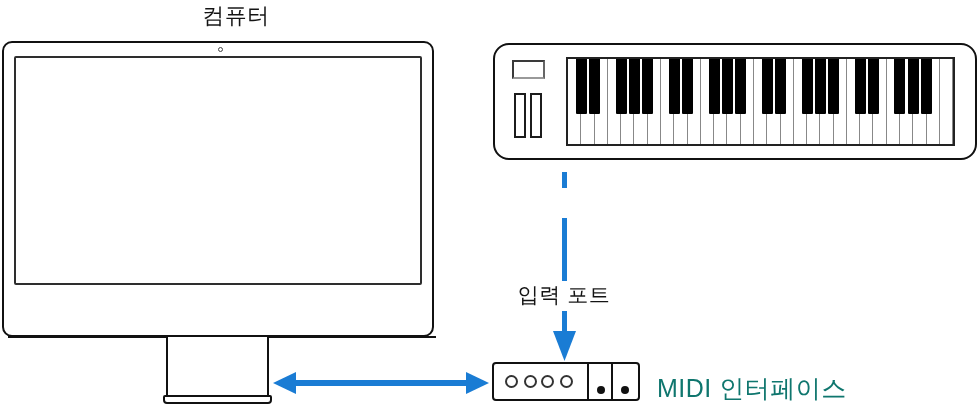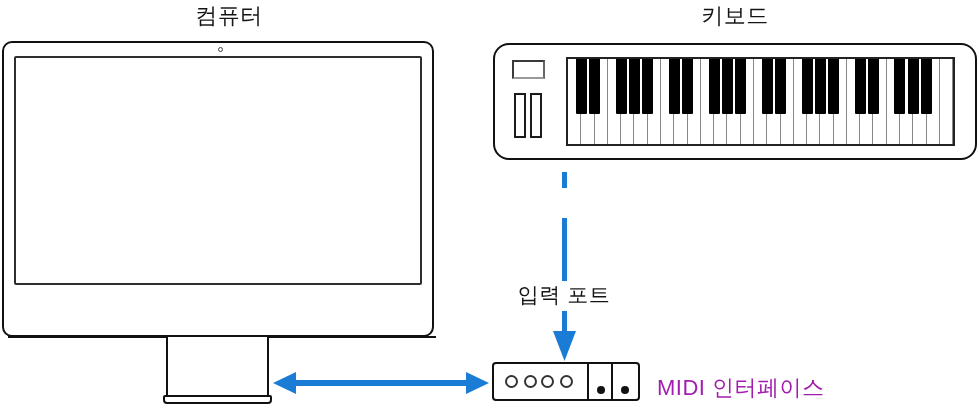--- a/index.html
+++ b/index.html
@@ -44,31 +44,30 @@
   .port-label { width:200px; text-align:center; font-size:21px; line-height:24px;
     color:#141414; letter-spacing:0.5px; }
   
   .midi-box { left:492px; top:362px; width:148px; height:39px;
     border:2px solid var(--outline); border-radius:4px; background:#fff; }
   .port-circle { position:absolute; top:11px; width:13px; height:13px;
     box-sizing:border-box; border:2px solid #333; border-radius:50%; background:#fff; }
   .midi-divider { position:absolute; top:0; height:100%; width:2px; background:var(--outline); }
   .midi-dot { position:absolute; top:22px; width:8px; height:8px;
     border-radius:50%; background:#111; }
-  .midi-label { font-size:22px; line-height:26px; white-space:nowrap; color:#a21caf;
+  .midi-label { font-size:25px; line-height:26px; white-space:nowrap; color:#0f766e;
     letter-spacing:0.5px; }
   svg.overlay { position:absolute; left:0; top:0; pointer-events:none; }
 </style>
 </head>
 <body>
 
 <div id="canvas">
 
-  <div class="abs title" style="left:13px; top:3px; width:432px;">컴퓨터</div>
-  <div class="abs title" style="left:493px; top:3px; width:484px;">키보드</div>
+  <div class="abs title" style="left:20px; top:3px; width:432px;">컴퓨터</div>
 
   <div class="abs monitor">
     <div class="abs camera"></div>
     <div class="abs screen"></div>
     <div class="abs chin-line"></div>
   </div>
   <div class="abs stand"></div>
   <div class="abs stand-foot"></div>
 
   <div class="abs kb-body">

